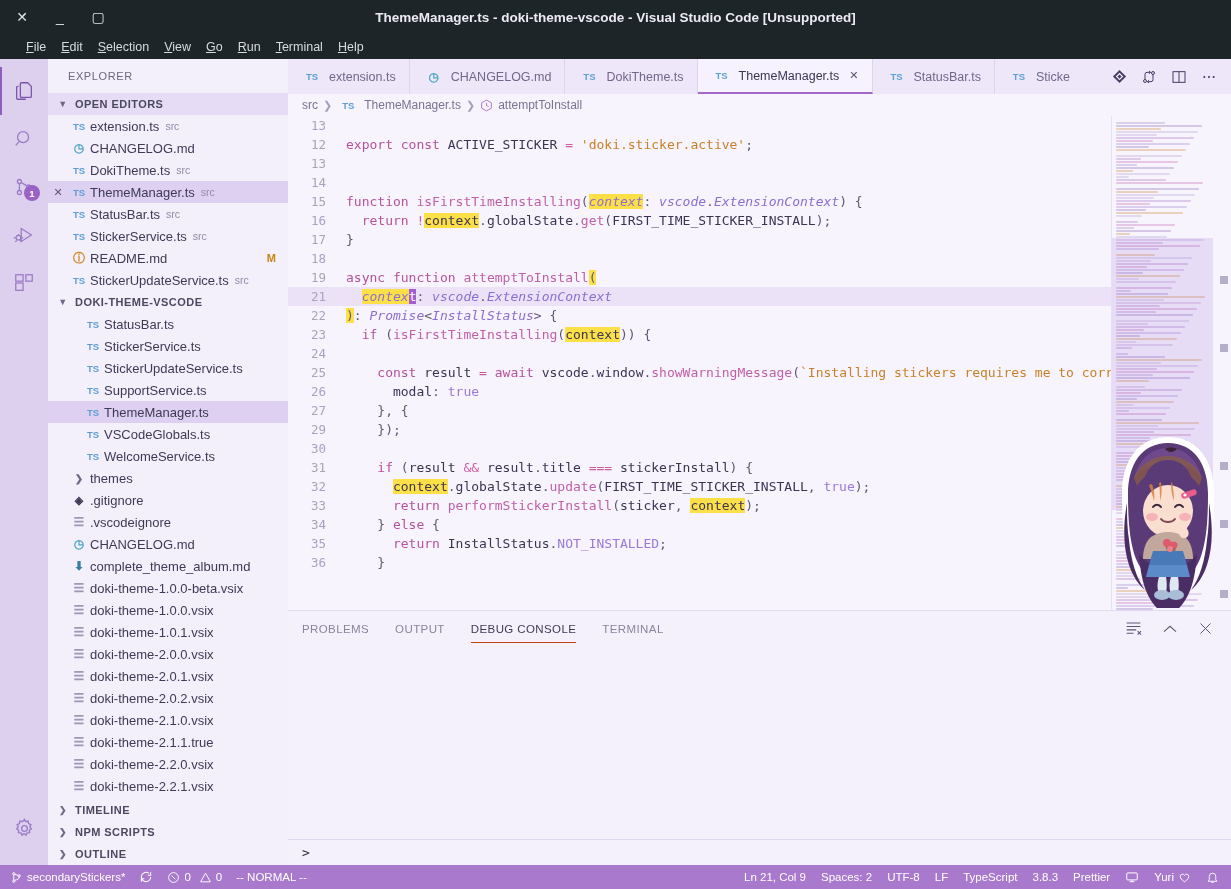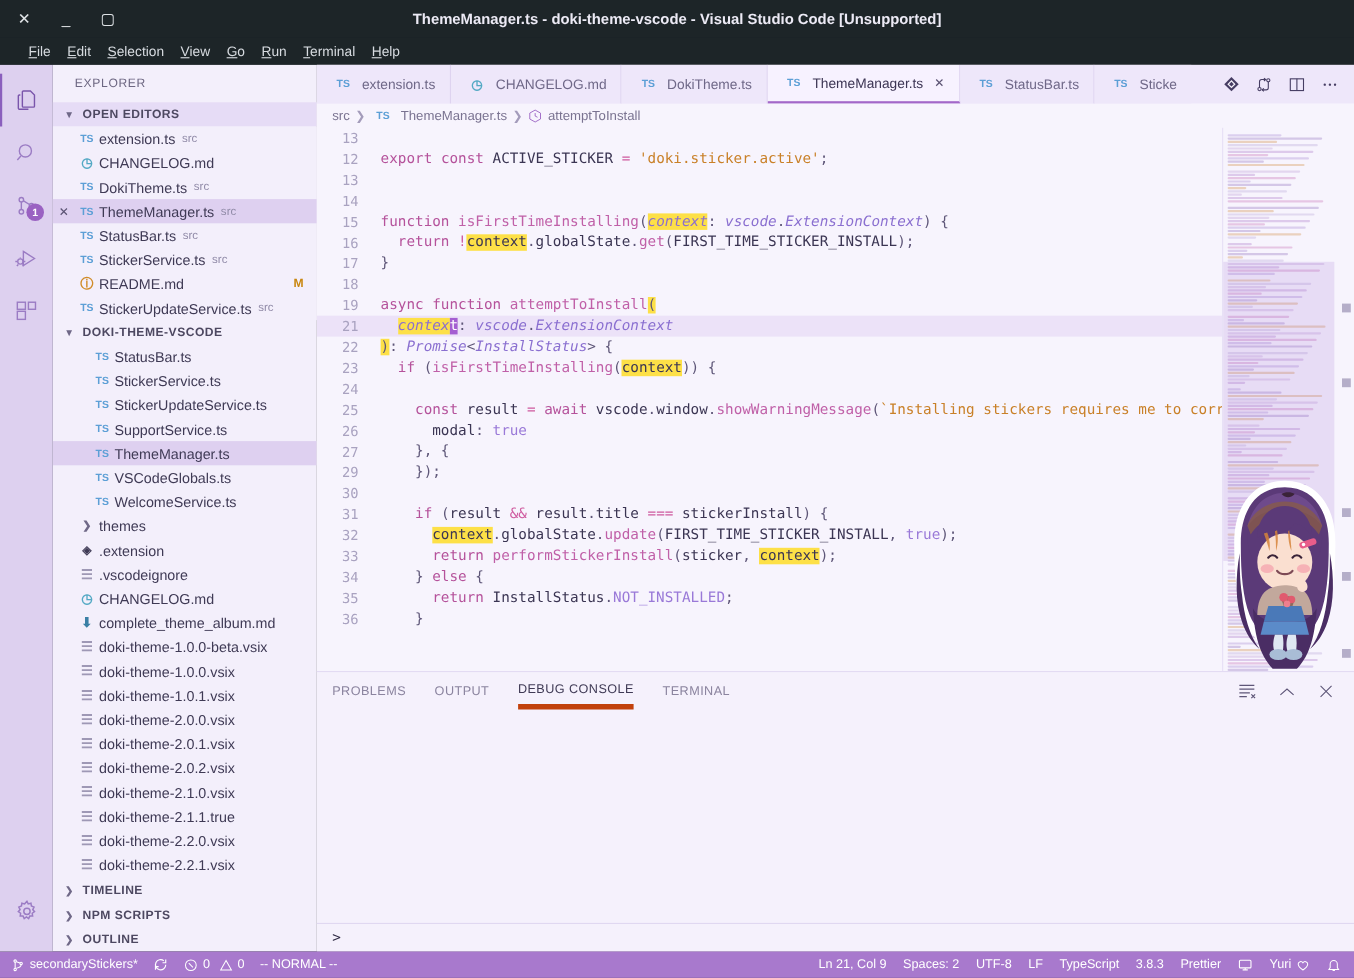--- a/index.html
+++ b/index.html
@@ -141,21 +141,21 @@
   .mm-slider { position: absolute; left: 0; right: 18px; background: rgba(160,110,210,.18); }
   .mm-overview { position: absolute; right: 0; top: 0; bottom: 0; width: 14px; }
   .mm-mark { position: absolute; right: 3px; width: 8px; height: 8px; background: #b5aec9; }
   .sticker { position: absolute; right: 4px; bottom: 2px; width: 118px; height: 175px; }
 
   
   .panel { height: 255px; flex: 0 0 255px; background: #f5f1fc; display: flex; flex-direction: column;
            border-top: 1px solid #e3dbf3; }
   .panel-tabs { height: 35px; flex: 0 0 35px; display: flex; align-items: center; padding-left: 14px; gap: 26px; }
   .ptab { font-size: 11.5px; letter-spacing: .4px; color: #8b849f; cursor: pointer; position: relative; padding: 8px 0 7px; }
-  .ptab.active { color: #3f3a55; border-bottom: 5px solid #c2410c; }
+  .ptab.active { color: #3f3a55; border-bottom: 1px solid #c2410c; }
   .panel-actions { margin-left: auto; display: flex; align-items: center; gap: 20px; padding-right: 18px; color: #5e5678; }
   .panel-body { flex: 1 1 auto; position: relative; }
   .console-input { position: absolute; left: 0; right: 0; bottom: 0; height: 26px;
                    border-top: 1px solid #e0d8f1; display: flex; align-items: center; padding-left: 14px; }
   .caret-glyph { color: #2f2a44; font-size: 13px; font-family: "DejaVu Sans Mono", monospace; }
 
   
   .statusbar {
     height: 24px; flex: 0 0 24px; background: #a879cd; color: #fff;
     display: flex; align-items: center; font-size: 11.5px;
@@ -338,21 +338,21 @@
         <div class="row indent2">
             <span class="ficon ts">TS</span>
             <span class="fname">WelcomeService.ts</span>
           </div>
         <div class="row indent1">
             <span class="ficon" style="color:#6f6887;font-size:10px;">❯</span>
             <span class="fname">themes</span>
           </div>
         <div class="row indent1">
             <span class="ficon git-ico">◈</span>
-            <span class="fname">.extension</span>
+            <span class="fname">.gitignore</span>
           </div>
         <div class="row indent1">
             <span class="ficon md-lines">☰</span>
             <span class="fname">.vscodeignore</span>
           </div>
         <div class="row indent1">
             <span class="ficon md-clock">◷</span>
             <span class="fname">CHANGELOG.md</span>
           </div>
         <div class="row indent1">

